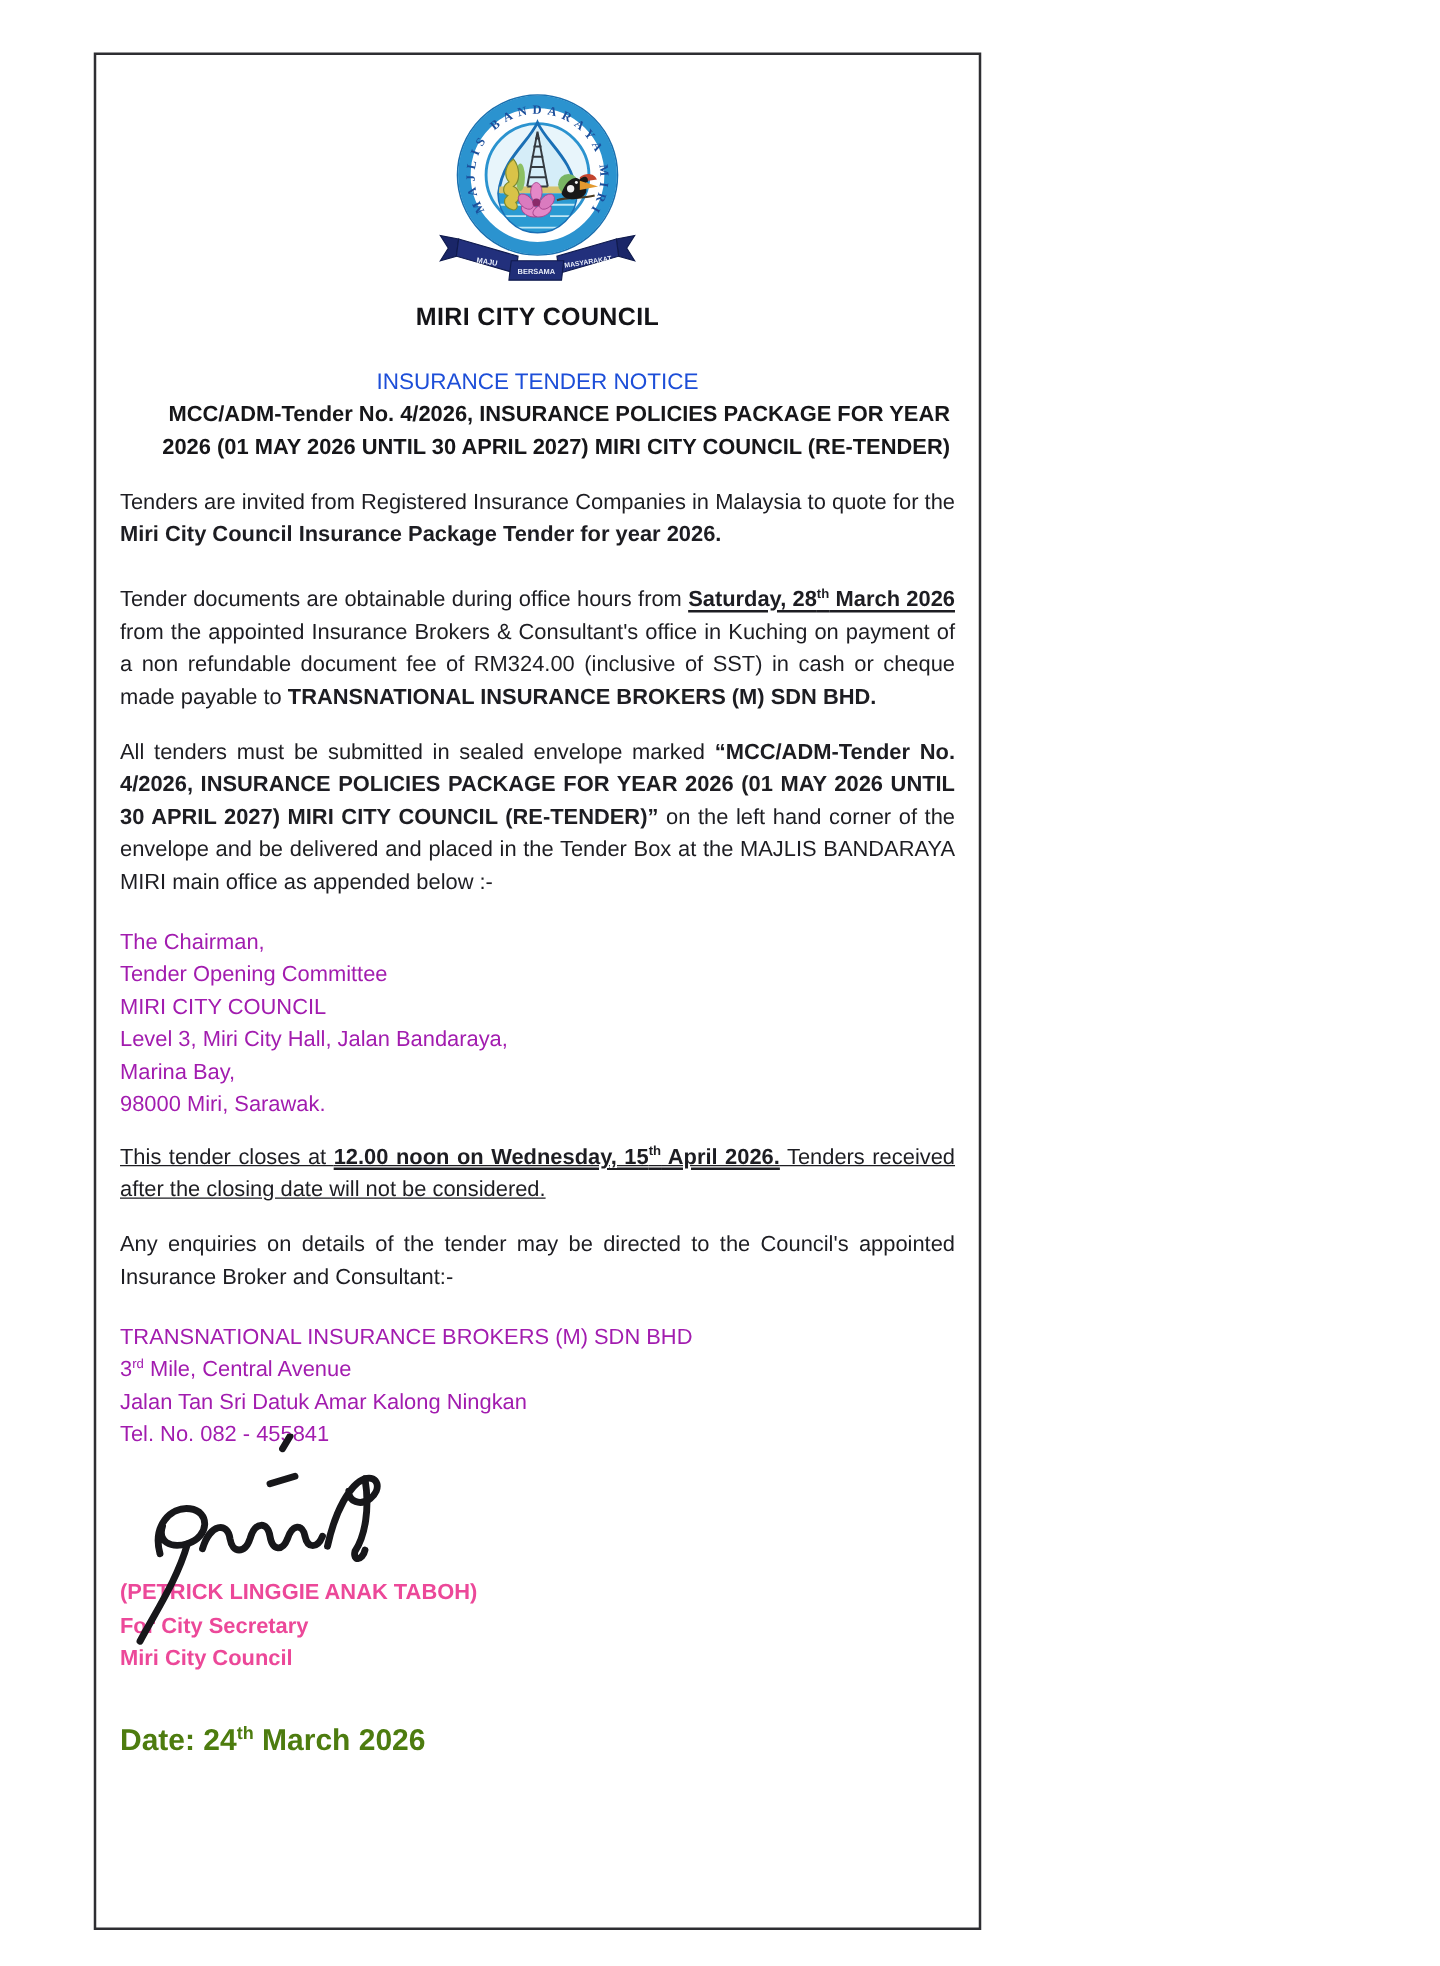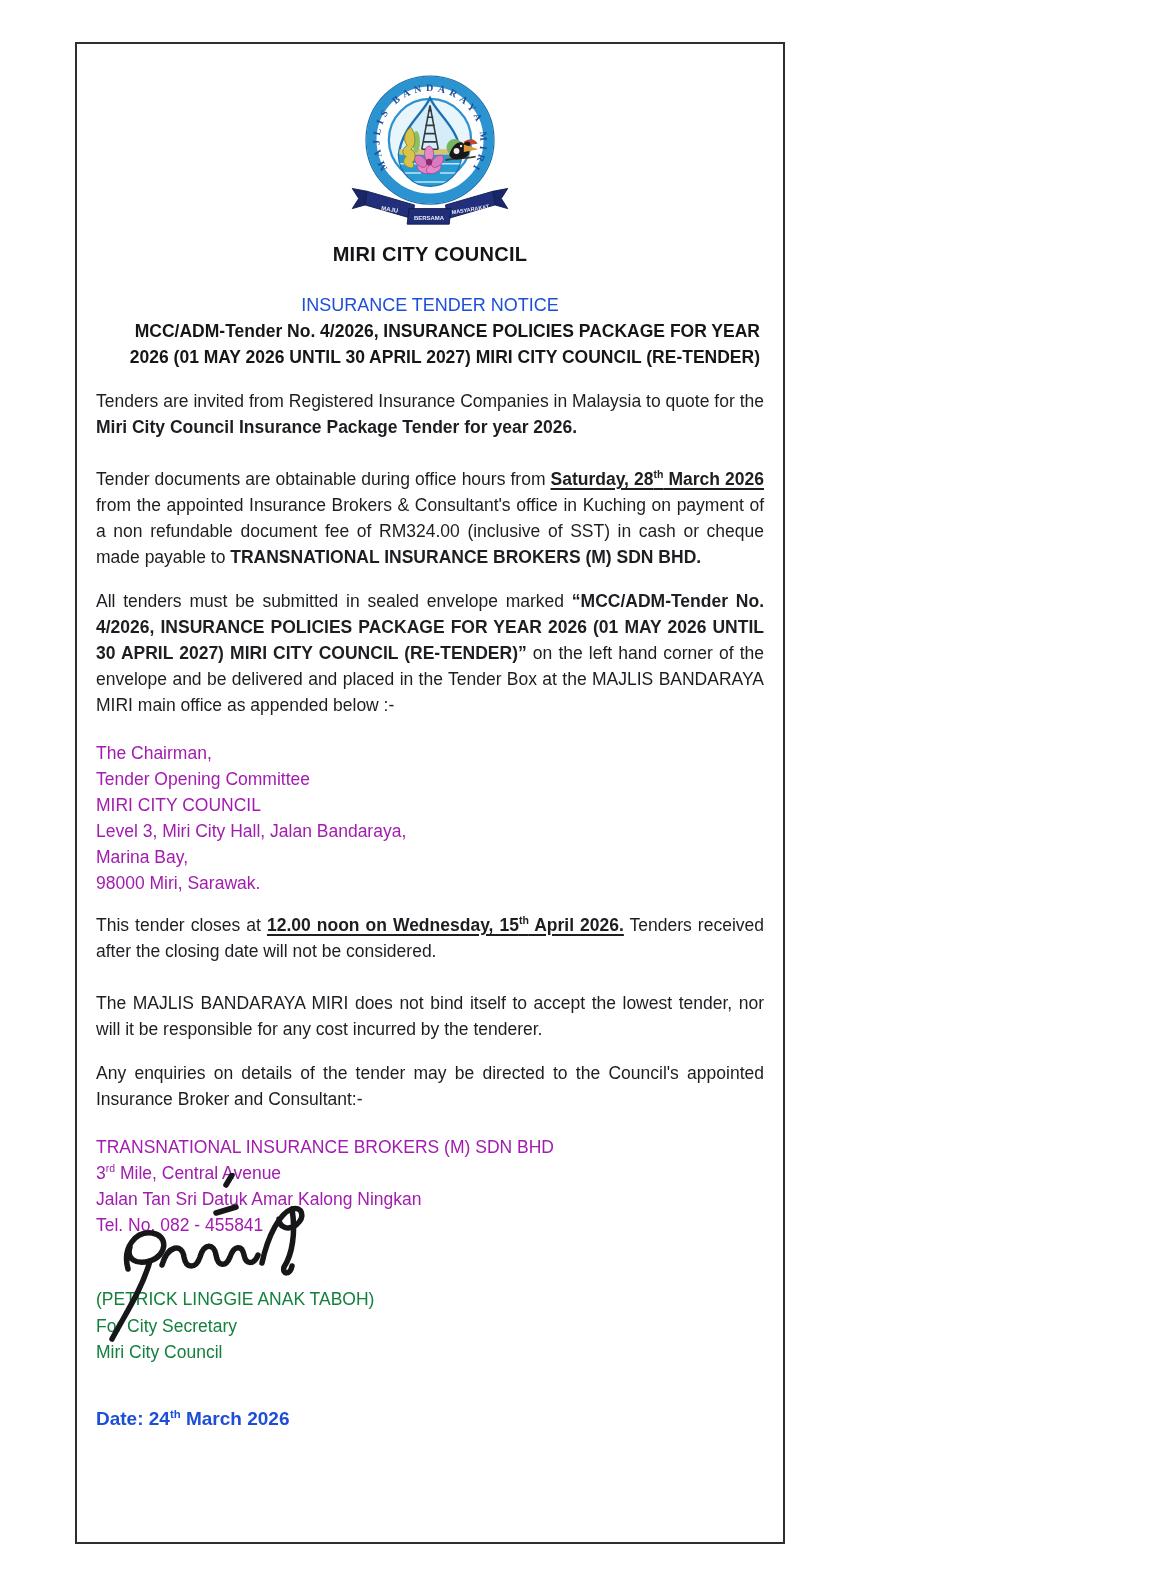--- a/index.html
+++ b/index.html
@@ -16,31 +16,31 @@
     text-align:center;font-size:20px;font-weight:bold;color:#141418;
     margin:14px 0 0;letter-spacing:0.3px;line-height:24px;
   }
   .notice-title{text-align:center;font-size:18px;font-weight:normal;margin:26px 0 0;line-height:26px;color:#1d4ed8;}
   .notice-heading{
     text-align:right;font-weight:bold;font-size:17.5px;line-height:26px;
     margin:0 auto;max-width:660px;color:#161619;
   }
   p.body-par{font-size:17.5px;line-height:26px;text-align:justify;margin:26px 0 0;}
   p.tight{margin-top:18px;}
-  p.tighter{margin-top:16px;}
+  p.tighter{margin-top:16px;text-decoration:underline;}
   .center-block{
     text-align:left;font-weight:normal;font-size:17.5px;line-height:26px;margin:22px 0 0;color:#a21caf;
   }
   sup{font-size:0.6em;line-height:0;}
   .u{text-decoration:underline;text-decoration-thickness:2px;text-underline-offset:3px;}
   .sig-block{
-    position:relative;margin-top:48px;font-weight:normal;font-size:17.5px;line-height:26.5px;color:#15803d;
+    position:relative;margin-top:100px;font-weight:bold;font-size:17.5px;line-height:26.5px;color:#ec4899;
   }
   .sig-scrawl{position:absolute;left:2px;top:-113px;pointer-events:none;}
-  .date-line{margin-top:40px;font-weight:bold;font-size:19px;line-height:26px;color:#1d4ed8;}
+  .date-line{margin-top:40px;font-weight:bold;font-size:24px;line-height:26px;color:#4d7c0f;}
 </style>
 </head>
 <body>
 
 <div class="page-frame">
 
   <div class="logo-wrap">
     <svg width="192" height="154" viewBox="0 0 210 168" xmlns="http://www.w3.org/2000/svg" xmlns:xlink="http://www.w3.org/1999/xlink">
 
       <circle cx="105" cy="72" r="70" fill="#ffffff" stroke="#1b6fae" stroke-width="1.4"></circle>
@@ -117,21 +117,20 @@
   <div class="center-block">
     <div>The Chairman,</div>
     <div>Tender Opening Committee</div>
     <div>MIRI CITY COUNCIL</div>
     <div>Level 3, Miri City Hall, Jalan Bandaraya,</div>
     <div>Marina Bay,</div>
     <div>98000 Miri, Sarawak.</div>
   </div>
 
   <p class="body-par tighter">This tender closes at <b><span class="u">12.00 noon on Wednesday, 15<sup>th</sup> April 2026.</span></b> Tenders received after the closing date will not be considered.</p>
-  <p class="body-par">The MAJLIS BANDARAYA MIRI does not bind itself to accept the lowest tender, nor will it be responsible for any cost incurred by the tenderer.</p>
   <p class="body-par tight">Any enquiries on details of the tender may be directed to the Council's appointed Insurance Broker and Consultant:-</p>
 
   <div class="center-block">
     <div>TRANSNATIONAL INSURANCE BROKERS (M) SDN BHD</div>
     <div>3<sup>rd</sup> Mile, Central Avenue</div>
     <div>Jalan Tan Sri Datuk Amar Kalong Ningkan</div>
     <div>Tel. No. 082 - 455841</div>
   </div>
 
   <div class="sig-block">

